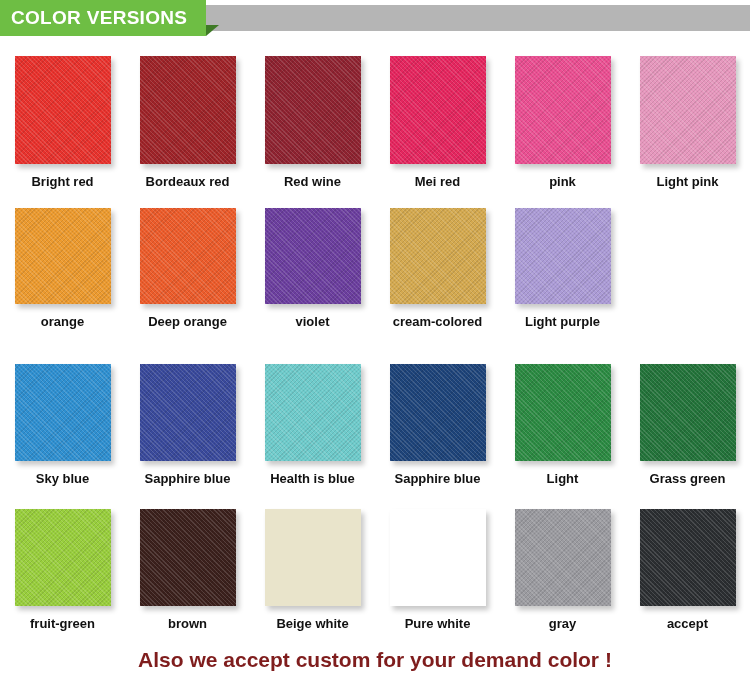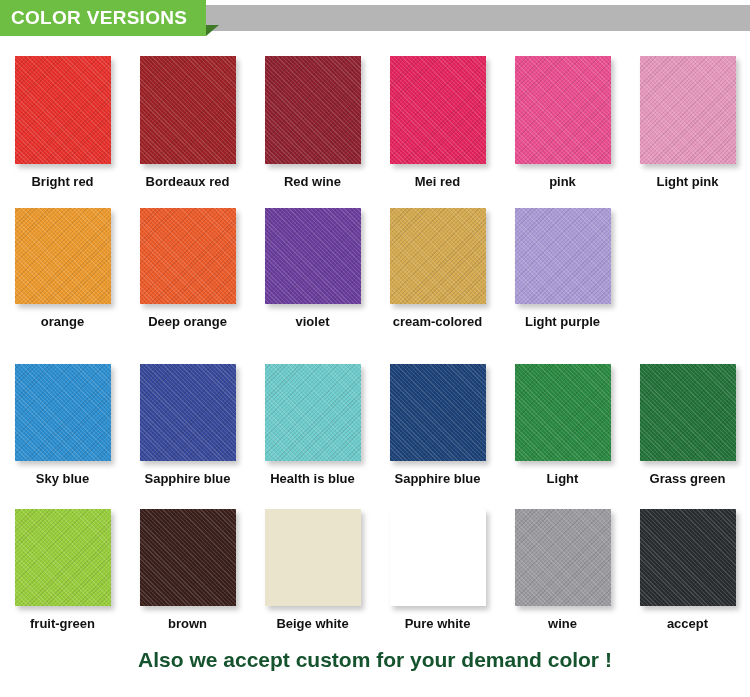--- a/index.html
+++ b/index.html
@@ -123,21 +123,21 @@
 
   
   .caption {
     position: absolute;
     left: 0;
     top: 648px;
     width: 750px;
     text-align: center;
     font-size: 21px;
     font-weight: bold;
-    color: #14532d;
+    color: #7f1d1d;
   }
 </style>
 </head>
 <body>
 
 <div class="header">
   <div class="header-bar"></div>
   <div class="header-tab">
     <span class="header-title">COLOR VERSIONS</span>
   </div>
@@ -231,21 +231,21 @@
       <div class="cell">
         <div class="swatch no-texture" style="background: rgb(233, 228, 203);"></div>
         <div class="label">Beige white</div>
       </div>
       <div class="cell">
         <div class="swatch no-texture" style="background: rgb(255, 255, 255);"></div>
         <div class="label">Pure white</div>
       </div>
       <div class="cell">
         <div class="swatch" style="background: rgb(155, 155, 160);"></div>
-        <div class="label">wine</div>
+        <div class="label">gray</div>
       </div>
       <div class="cell">
         <div class="swatch" style="background: rgb(43, 46, 49);"></div>
         <div class="label">accept</div>
       </div>
     </div>
   </div>
 
 <div class="caption">Also we accept custom for your demand color !</div>
 

